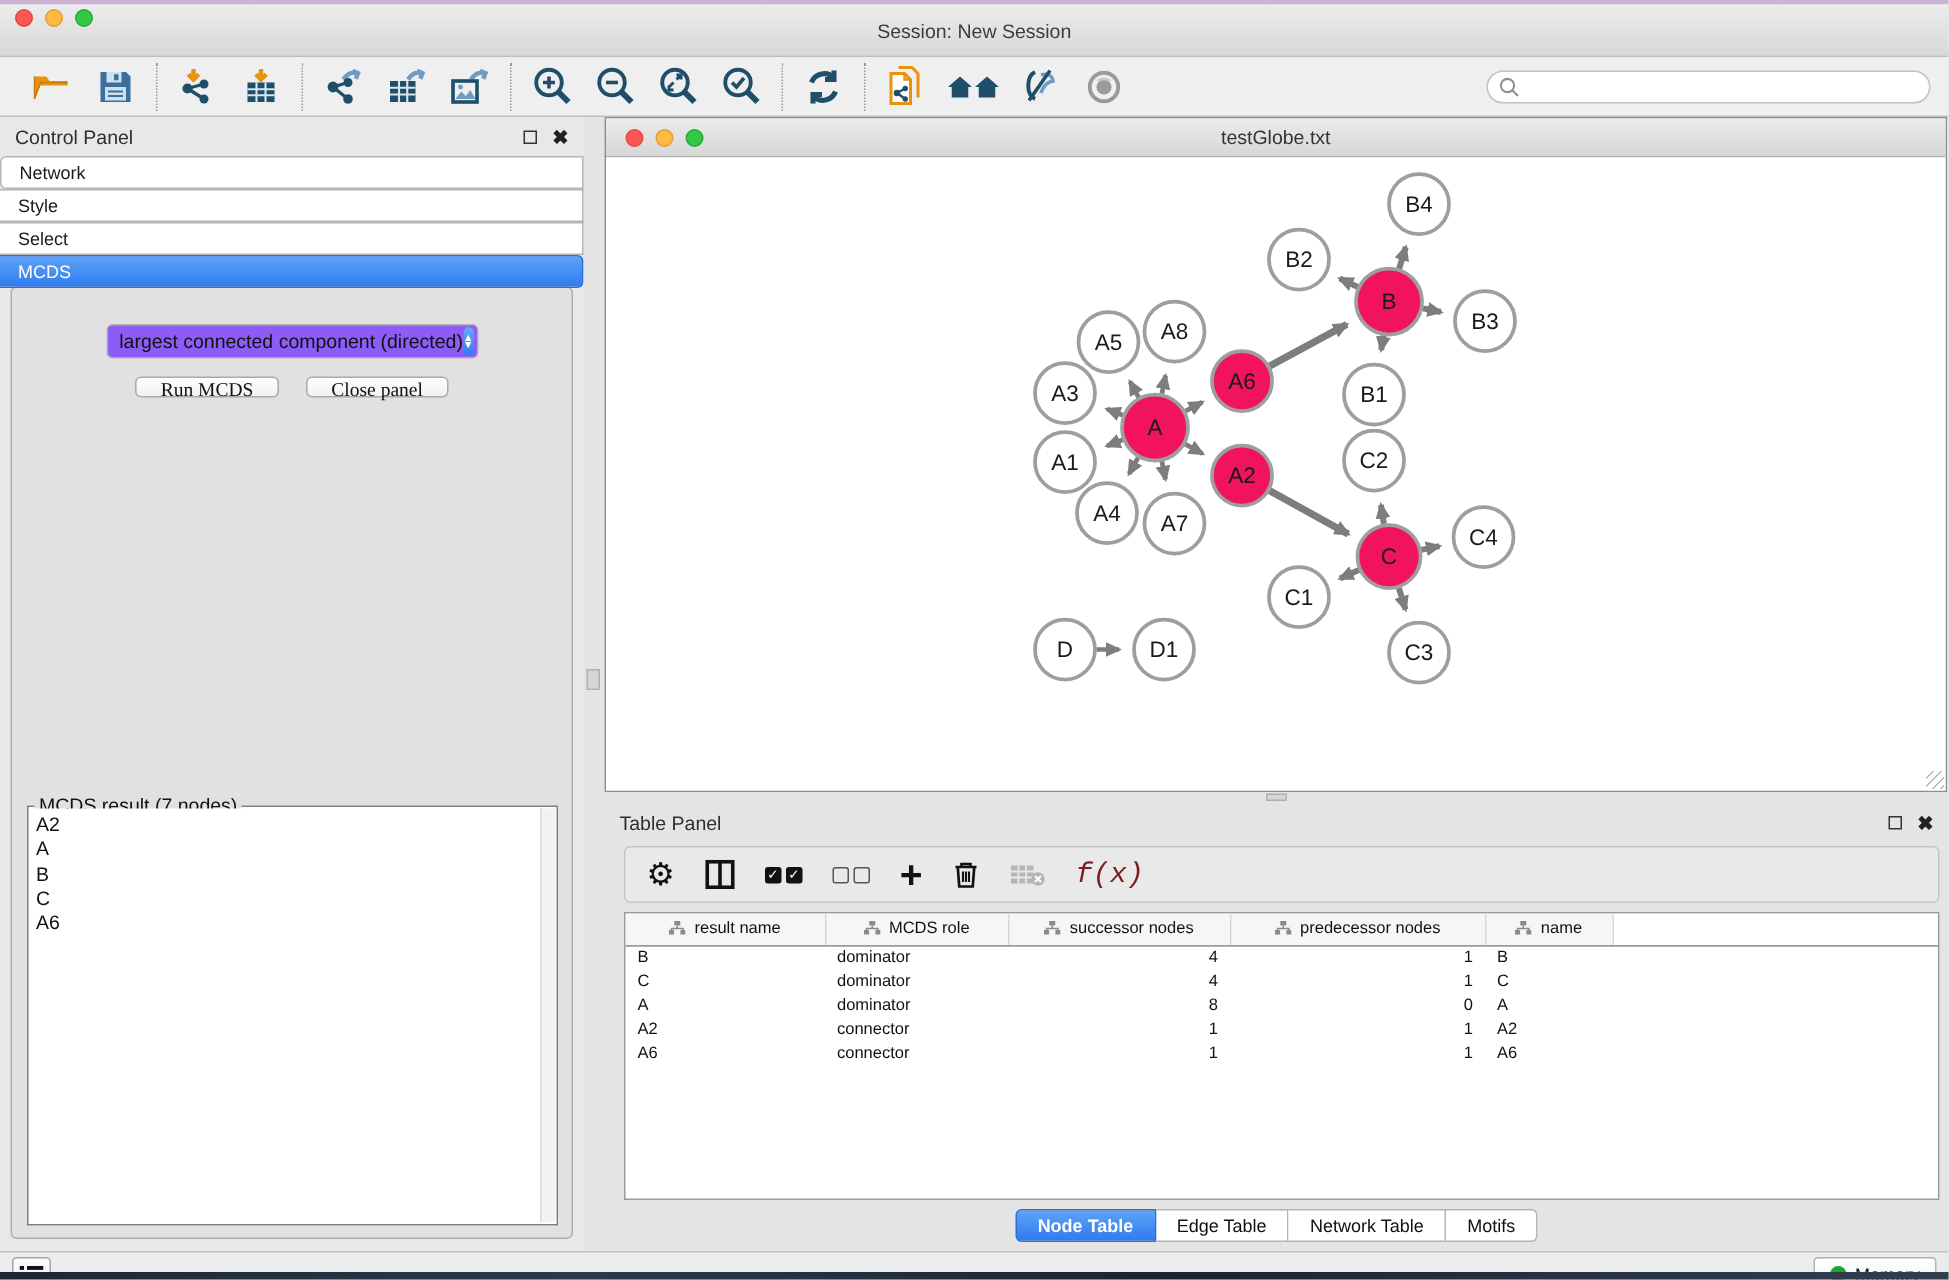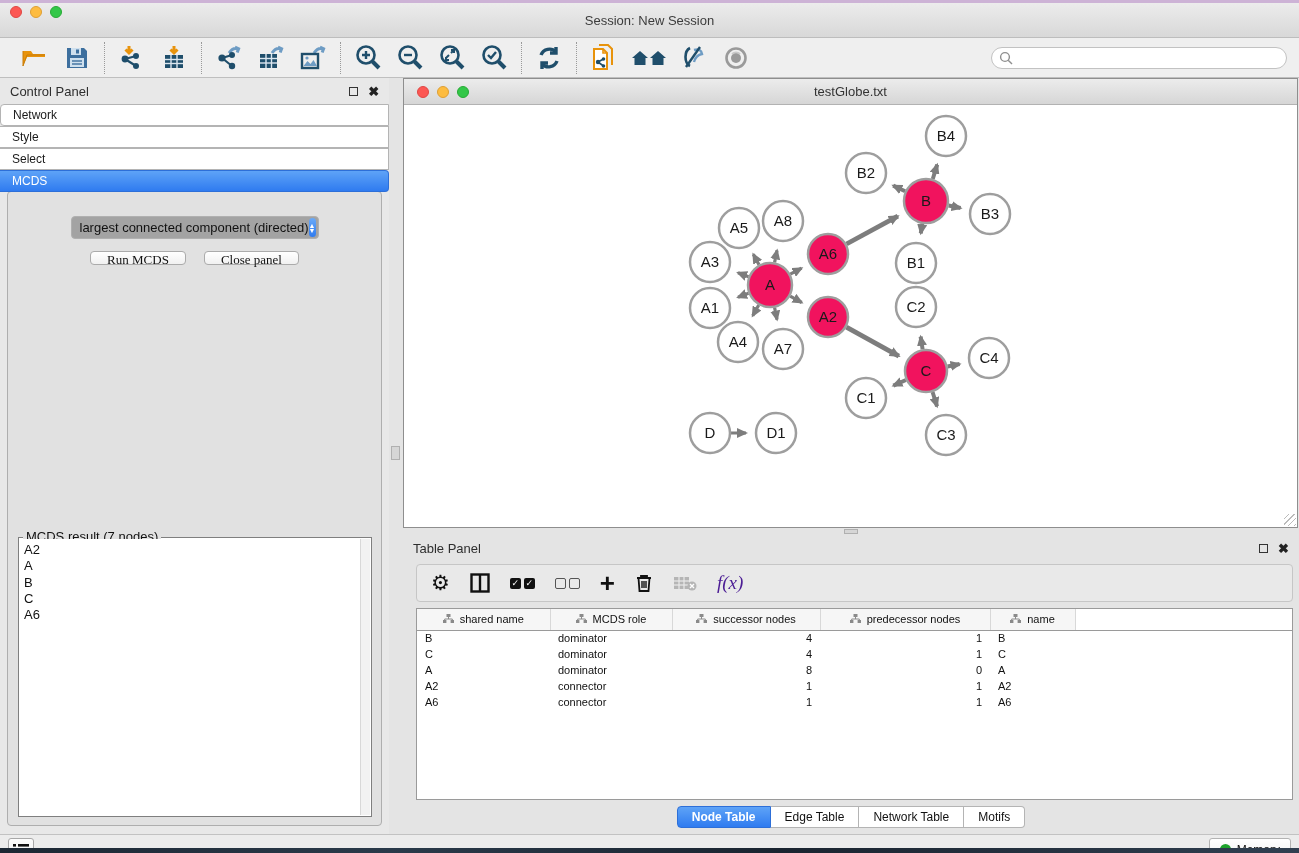--- a/index.html
+++ b/index.html
@@ -55,23 +55,23 @@
   .cp-tab:first-child { border-left:1px solid #b4b4b4;
     border-radius:4px 0 0 4px; }
   .cp-tab:last-child { border-radius:0 4px 4px 0; }
   .cp-tab.active { background:linear-gradient(#5ea3f7,#2f7bf0);
     border-color:#2d6fd8; color:#fff; }
   .cp-body { flex:1; margin:0 7px 8px 7px; background:#e1e1e1;
     border:1px solid #aeaeae; border-radius:4px; position:relative;
     padding-top:24px; }
   .opt-label { text-align:center; font-size:13px; color:#111;
     margin-bottom:10px; }
-  .opt-select { width:248px; margin:0 auto; height:23px; background:#a3a3a3;
+  .opt-select { width:248px; margin:0 auto; height:23px; background:#8b5cf6;
     border:1px solid #b0b0b0; border-radius:4px; display:flex;
-    align-items:center; font-size:13px; color:#111; cursor:pointer;justify-content:flex-end; }
+    align-items:center; font-size:13px; color:#111; cursor:pointer; }
   .opt-select .val { flex:1; padding-left:8px; white-space:nowrap; }
   .opt-stepper { width:19px; height:19px; margin-right:2px; border-radius:4px;
     background:linear-gradient(#6aaaf8,#2f7bf0); display:flex;
     flex-direction:column; align-items:center; justify-content:center;
     color:#fff; font-size:7px; line-height:5px; }
   .cp-buttons { display:flex; justify-content:center; gap:18px;
     margin-top:12px; }
   .mac-btn { height:14px; padding:0 16px; background:linear-gradient(#fff,#f1f1f1);
     border:1px solid #ababab; border-radius:4px; font-size:13px; color:#111;
     cursor:pointer; font-family:Liberation Serif, serif; }
@@ -106,22 +106,22 @@
   .resize-grip { position:absolute; right:1px; bottom:1px; width:12px;
     height:12px; background:
       repeating-linear-gradient(135deg, transparent 0 3px, #bbb 3px 4px); }
 
   
   .table-panel { flex:1; display:flex; flex-direction:column; }
   .tp-toolbar { margin:3px 6px 0 13px; height:38px; background:#e9e9e9;
     border:1px solid #c6c6c6; border-radius:4px; display:flex;
     align-items:center; gap:20px; padding:0 14px; }
   .tp-ic { cursor:pointer; display:flex; align-items:center; }
-  .fx { font-family:Liberation Serif, serif; font-style:italic; font-size:19px;
-    color:#4c1d95; }
+  .fx { font-family:Liberation Mono, monospace; font-style:italic; font-size:19px;
+    color:#7f1d1d; }
   .checkbox-pair { display:flex; gap:3px; }
   .cb { width:11px; height:11px; border-radius:2px; }
   .cb.on { background:#111; color:#fff; font-size:9px; line-height:11px;
     text-align:center; }
   .cb.off { border:1.5px solid #555; background:#e9e9e9; }
 
   .tp-table { margin:6px 6px 0 13px; flex:1; border:1px solid #9a9a9a;
     background:#fff; overflow:hidden; }
   table.grid { border-collapse:collapse; width:100%; font-size:11px;
     color:#111; table-layout:fixed; }
@@ -566,21 +566,21 @@
           <thead>
               <tr id="tbl-head">
                 <th>
                   <span class="th-inner">
                     <svg width="11" height="10" viewBox="0 0 11 10">
                       <rect x="3.5" y="0" width="4" height="3" fill="#8a8a8a"></rect>
                       <rect x="0" y="6" width="3.4" height="3" fill="#8a8a8a"></rect>
                       <rect x="7.6" y="6" width="3.4" height="3" fill="#8a8a8a"></rect>
                       <path d="M5.5 3 v2 M1.7 6 V5 h7.6 v1" stroke="#8a8a8a" fill="none"></path>
                     </svg>
-                    <span>shared name</span>
+                    <span>result name</span>
                   </span>
                 </th>
                 <th>
                   <span class="th-inner">
                     <svg width="11" height="10" viewBox="0 0 11 10">
                       <rect x="3.5" y="0" width="4" height="3" fill="#8a8a8a"></rect>
                       <rect x="0" y="6" width="3.4" height="3" fill="#8a8a8a"></rect>
                       <rect x="7.6" y="6" width="3.4" height="3" fill="#8a8a8a"></rect>
                       <path d="M5.5 3 v2 M1.7 6 V5 h7.6 v1" stroke="#8a8a8a" fill="none"></path>
                     </svg>

